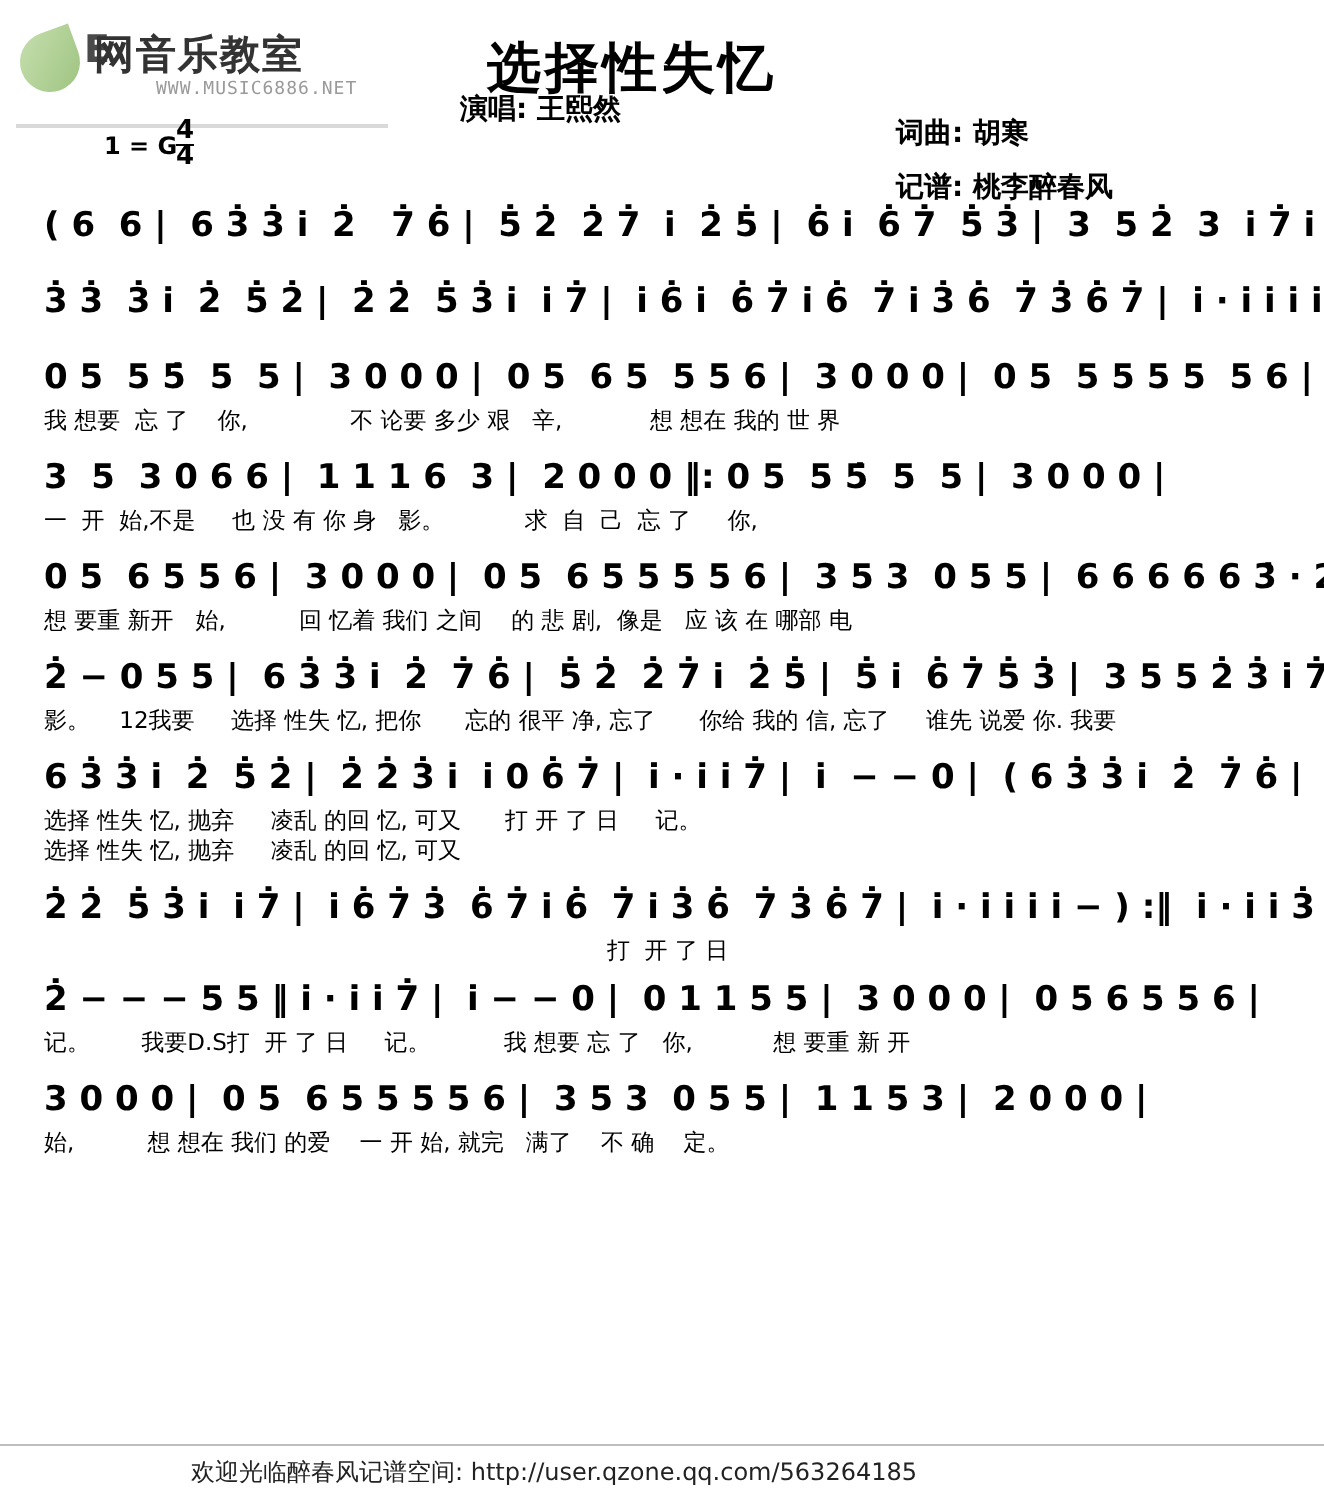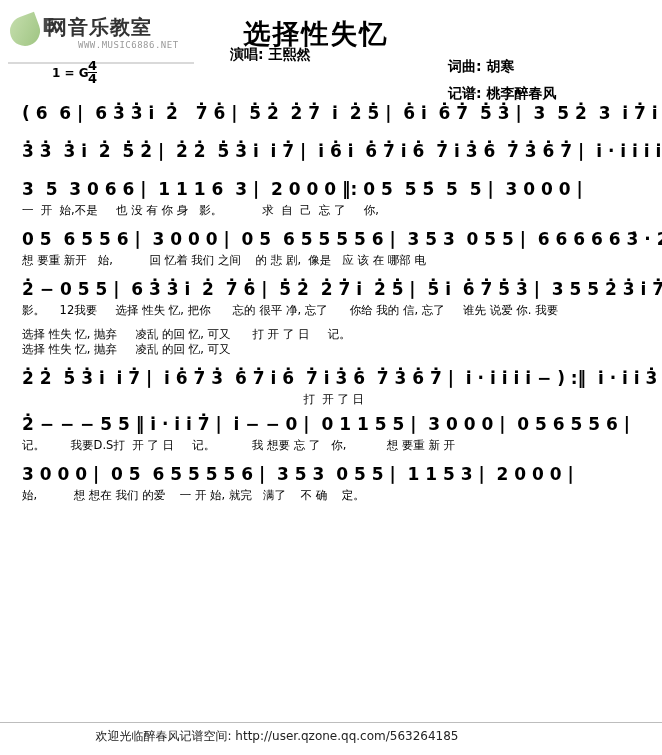--- a/index.html
+++ b/index.html
@@ -217,40 +217,46 @@
   <div class="sysrow">
     <div class="notes">( 6  6 |  6 3̇ 3̇ i̇  2̇   7̇ 6̇ |  5̇ 2̇  2̇ 7̇  i̇  2̇ 5̇ |  6̇ i̇  6̇ 7̇  5̇ 3̇ |  3  5 2̇  3  i̇ 7̇ i̇ 2̇ |</div>
     <div class="gap12"></div>
   </div>
 
   <div class="sysrow">
     <div class="notes">3̇ 3̇  3̇ i̇  2̇  5̇ 2̇ |  2̇ 2̇  5̇ 3̇ i̇  i̇ 7̇ |  i̇ 6̇ i̇  6̇ 7̇ i̇ 6̇  7̇ i̇ 3̇ 6̇  7̇ 3̇ 6̇ 7̇ |  i̇ · i̇ i̇ i̇ i̇  − ) |</div>
     <div class="gap12"></div>
   </div>
 
+  <div class="sysrow">
+    <div class="notes">0 5  5 5̇  5  5 |  3 0 0 0 |  0 5  6 5  5 5 6 |  3 0 0 0 |  0 5  5 5 5 5  5 6 |</div>
+    <div class="lyr">我 想要  忘 了    你,              不 论要 多少 艰   辛,            想 想在 我的 世 界</div>
+    <div class="gap8"></div>
+  </div>
 
   <div class="sysrow">
     <div class="notes">3  5  3 0 6 6 |  1 1 1 6  3 |  2 0 0 0 ‖: 0 5  5 5̇  5  5 |  3 0 0 0 |</div>
     <div class="lyr">一  开  始,不是     也 没 有 你 身   影。           求  自  己  忘 了     你,</div>
     <div class="gap8"></div>
   </div>
 
   <div class="sysrow">
     <div class="notes">0 5  6 5 5 6 |  3 0 0 0 |  0 5  6 5 5 5 5 6 |  3 5 3  0 5 5 |  6 6 6 6 6 3̇ · 2̇ |</div>
     <div class="lyr">想 要重 新开   始,          回 忆着 我们 之间    的 悲 剧,  像是   应 该 在 哪部 电</div>
     <div class="gap8"></div>
   </div>
 
   <div class="sysrow">
     <div class="notes">2̇ − 0 5 5 |  6 3̇ 3̇ i̇  2̇  7̇ 6̇ |  5̇ 2̇  2̇ 7̇ i̇  2̇ 5̇ |  5̇ i̇  6̇ 7̇ 5̇ 3̇ |  3 5 5 2̇ 3̇ i̇ 7̇ |</div>
     <div class="lyr">影。    12我要     选择 性失 忆, 把你      忘的 很平 净, 忘了      你给 我的 信, 忘了     谁先 说爱 你. 我要</div>
     <div class="gap8"></div>
   </div>
 
   <div class="sysrow">
+    <div class="notes">6 3̇ 3̇ i̇  2̇  5̇ 2̇ |  2̇ 2̇ 3̇ i̇  i̇ 0 6̇ 7̇ |  i̇ · i̇ i̇ 7̇ |  i̇  − − 0 |  ( 6 3̇ 3̇ i̇  2̇  7̇ 6̇ |</div>
     <div class="lyr">选择 性失 忆, 抛弃     凌乱 的回 忆, 可又      打 开 了 日     记。</div>
     <div class="lyr2">选择 性失 忆, 抛弃     凌乱 的回 忆, 可又</div>
     <div class="gap8"></div>
   </div>
 
 
   <div class="sysrow">
     <div class="notes">2̇ 2̇  5̇ 3̇ i̇  i̇ 7̇ |  i̇ 6̇ 7̇ 3̇  6̇ 7̇ i̇ 6̇  7̇ i̇ 3̇ 6̇  7̇ 3̇ 6̇ 7̇ |  i̇ · i̇ i̇ i̇ i̇ − ) :‖  i̇ · i̇ i̇ 3̇ 3̇ · 2̇ |</div>
     <div class="lyr">                                                                             打  开 了 日</div>
     <div class="gap4"></div>

